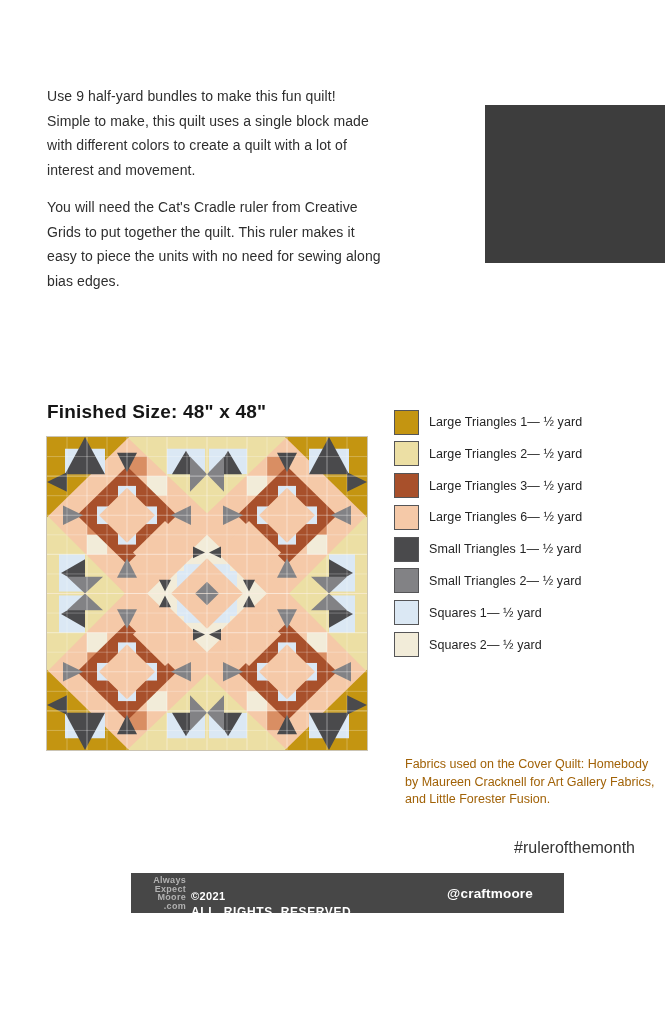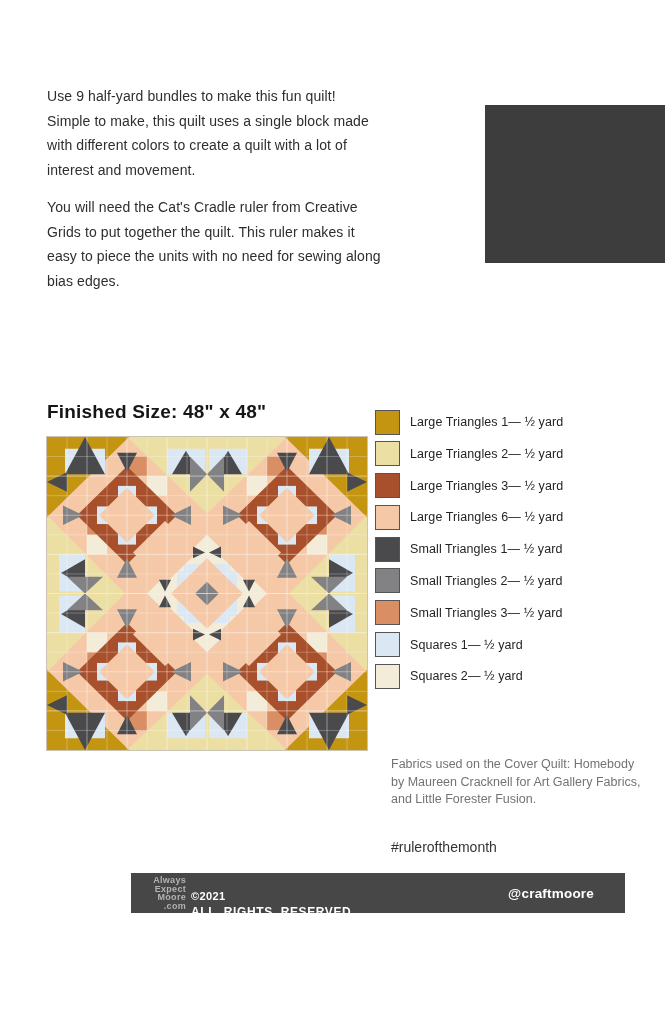--- a/index.html
+++ b/index.html
@@ -6,30 +6,30 @@
   .page{position:relative;width:665px;height:1024px;background:#ffffff;overflow:hidden;
         font-family:"Liberation Sans",sans-serif;color:#2d2d2d;margin:0 auto;}
   .intro{position:absolute;left:47px;top:84px;width:334px;font-size:14px;line-height:24.5px;
          color:#2e2e2e;letter-spacing:.1px;}
   .intro p{margin:0 0 13px 0;}
   .photo{position:absolute;left:485px;top:105px;width:180px;height:158px;background:#3d3d3d;}
   .fs-heading{position:absolute;left:47px;top:401px;font-size:19px;font-weight:bold;color:#161616;
               letter-spacing:.2px;}
   .quilt-wrap{position:absolute;left:47px;top:437px;width:320px;height:313px;
               outline:1px solid #cbc4b4;}
-  .legend{position:absolute;left:375px;top:409px;}
+  .legend{position:absolute;left:394px;top:409px;}
   .legend-row{display:flex;align-items:center;height:26px;margin-bottom:5.8px;}
   .legend-swatch{width:25px;height:25px;border:1.5px solid #555557;box-sizing:border-box;
                  flex:0 0 auto;}
   .legend-label{margin-left:10px;font-size:12.5px;color:#242424;letter-spacing:.1px;white-space:nowrap;}
-  .fabrics{position:absolute;left:391px;top:756px;width:250px;font-size:12.5px;line-height:17.5px;
-           color:#737373;}
-  .hashtag{position:absolute;left:391px;top:839px;width:244px;text-align:left;font-size:14px;
+  .fabrics{position:absolute;left:405px;top:756px;width:250px;font-size:12.5px;line-height:17.5px;
+           color:#a16207;}
+  .hashtag{position:absolute;left:391px;top:839px;width:244px;text-align:right;font-size:16px;
            color:#333;}
-  .footerbar{position:absolute;left:131px;top:873px;width:494px;height:40px;background:#474747;}
+  .footerbar{position:absolute;left:131px;top:873px;width:433px;height:40px;background:#474747;}
   .logo{position:absolute;left:9px;top:3px;width:46px;text-align:right;font-size:9px;
         line-height:8.6px;color:#b2b2b2;letter-spacing:.3px;font-weight:bold;}
   .copy{position:absolute;left:60px;top:17px;color:#ffffff;}
   .copy .c1{font-size:11px;font-weight:bold;letter-spacing:.4px;}
   .copy .c2{font-size:12px;font-weight:bold;letter-spacing:.6px;word-spacing:4px;margin-top:3px;}
   .handle{position:absolute;right:31px;top:0;height:40px;display:flex;align-items:center;
           color:#ffffff;font-size:13.5px;font-weight:bold;letter-spacing:.2px;}
 </style>
 </head>
 <body>
@@ -139,24 +139,20 @@
       </div>
       <div class="legend-row">
         <span class="legend-swatch" style="background: rgb(74, 74, 76);"></span>
         <span class="legend-label">Small Triangles 1— ½ yard</span>
       </div>
       <div class="legend-row">
         <span class="legend-swatch" style="background: rgb(130, 130, 133);"></span>
         <span class="legend-label">Small Triangles 2— ½ yard</span>
       </div>
       <div class="legend-row">
-        <span class="legend-swatch" style="background: rgb(217, 142, 99);"></span>
-        <span class="legend-label">Small Triangles 3— ½ yard</span>
-      </div>
-      <div class="legend-row">
         <span class="legend-swatch" style="background: rgb(219, 232, 244);"></span>
         <span class="legend-label">Squares 1— ½ yard</span>
       </div>
       <div class="legend-row">
         <span class="legend-swatch" style="background: rgb(242, 236, 217);"></span>
         <span class="legend-label">Squares 2— ½ yard</span>
       </div>
     </div>
 
   <div class="fabrics">Fabrics used on the Cover Quilt: Homebody by Maureen Cracknell for Art Gallery Fabrics, and Little Forester Fusion.</div>

